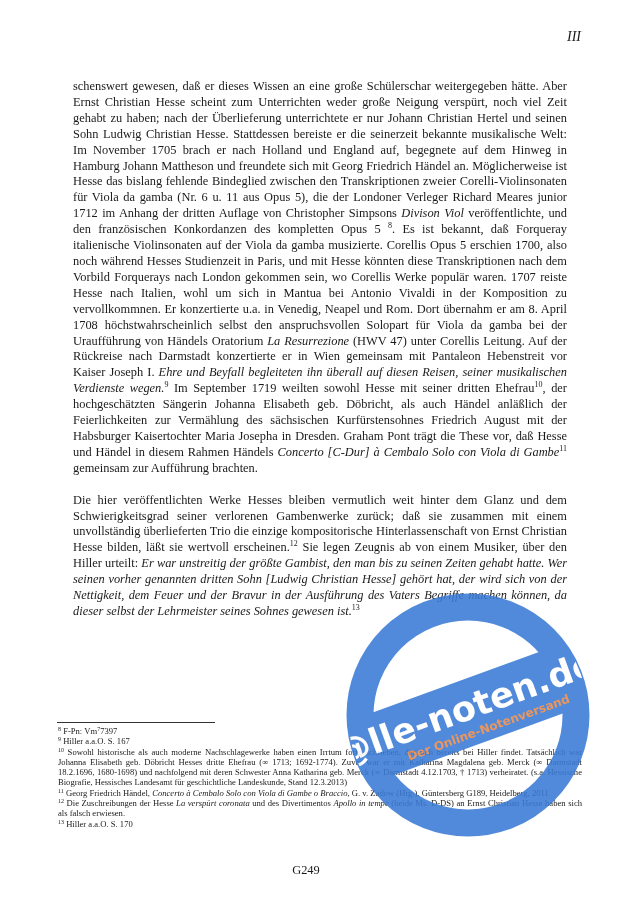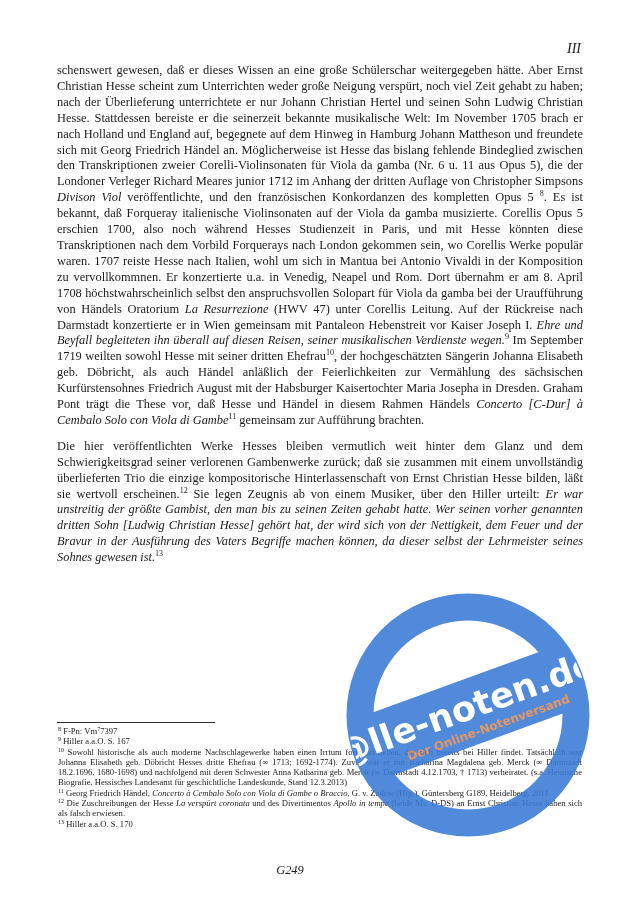--- a/index.html
+++ b/index.html
@@ -1,28 +1,28 @@
 <!DOCTYPE html>
 <html><head>
 <meta charset="utf-8">
 <style>
   html, body { margin: 0; padding: 0; background: #ffffff; }
   body { width: 640px; height: 904px; position: relative; overflow: hidden;
          font-family: "Liberation Serif", "DejaVu Serif", serif; color: #1a1a1a; }
-  .page-num { position: absolute; top: 29px; right: 59px; font-style: italic; font-size: 14px; margin-top: 12px; }
+  .page-num { position: absolute; top: 29px; right: 59px; font-style: italic; font-size: 14px; }
   .body { position: absolute; left: 57px; width: 526px; top: 63px; font-size: 12.4px; line-height: 15.9px; text-align: justify; }
-  .body p { margin: 0; }
+  .body p { margin: 16px; }
   .body p + p { margin-top: 10px; }
   .body sup { font-size: 8px; line-height: 0; vertical-align: 5px; }
   .sign { position: absolute; right: 60px; top: 578px; text-align: right; font-size: 12.4px; line-height: 15.5px; }
   .fn-rule { position: absolute; left: 57px; top: 722px; width: 158px; height: 0; border-top: 1px solid #333; }
   .footnotes { position: absolute; left: 58px; width: 524px; top: 726px; font-size: 8.6px; line-height: 10.3px; text-align: justify; }
   .footnotes div { margin: 0; }
   .footnotes sup { font-size: 6px; line-height: 0; vertical-align: 3px; }
-  .footer { position: absolute; top: 863px; left: 0; width: 580px; text-align: center; font-size: 12.4px; font-style: italic; }
+  .footer { position: absolute; top: 863px; left: 16px; width: 580px; text-align: center; font-size: 12.4px; }
   i, em { font-style: italic; }
   .stamp { position: absolute; left: 333px; top: 580px; width: 270px; height: 270px; pointer-events: none; opacity: 0.88; }
 </style>
 </head>
 <body>
 
 <div class="page-num">III</div>
 
 <div class="body">
   <p><span>schenswert gewesen, daß er dieses Wissen an eine große Schülerschar weitergegeben hätte. Aber Ernst Christian Hesse scheint zum Unterrichten weder große Neigung verspürt, noch viel Zeit gehabt zu haben; nach der Überlieferung unterrichtete er nur Johann Christian Hertel und seinen Sohn Ludwig Christian Hesse. Stattdessen bereiste er die seinerzeit bekannte musikalische Welt: Im November 1705 brach er nach Holland und England auf, begegnete auf dem Hinweg in Hamburg Johann Mattheson und freundete sich mit Georg Friedrich Händel an. Möglicherweise ist Hesse das bislang fehlende Bindeglied zwischen den Transkriptionen zweier Corelli-Violinsonaten für Viola da gamba (Nr. 6 u. 11 aus Opus 5), die der Londoner Verleger Richard Meares junior 1712 im Anhang der dritten Auflage von Christopher Simpsons </span><i>Divison Viol</i><span> veröffentlichte, und den französischen Konkordanzen des kompletten Opus 5 </span><sup>8</sup><span>. Es ist bekannt, daß Forqueray italienische Violinsonaten auf der Viola da gamba musizierte. Corellis Opus 5 erschien 1700, also noch während Hesses Studienzeit in Paris, und mit Hesse könnten diese Transkriptionen nach dem Vorbild Forquerays nach London gekommen sein, wo Corellis Werke populär waren. 1707 reiste Hesse nach Italien, wohl um sich in Mantua bei Antonio Vivaldi in der Komposition zu vervollkommnen. Er konzertierte u.a. in Venedig, Neapel und Rom. Dort übernahm er am 8. April 1708 höchstwahrscheinlich selbst den anspruchsvollen Solopart für Viola da gamba bei der Uraufführung von Händels Oratorium </span><i>La Resurrezione</i><span> (HWV 47) unter Corellis Leitung. Auf der Rückreise nach Darmstadt konzertierte er in Wien gemeinsam mit Pantaleon Hebenstreit vor Kaiser Joseph I. </span><i>Ehre und Beyfall begleiteten ihn überall auf diesen Reisen, seiner musikalischen Verdienste wegen.</i><sup>9</sup><span> Im September 1719 weilten sowohl Hesse mit seiner dritten Ehefrau</span><sup>10</sup><span>, der hochgeschätzten Sängerin Johanna Elisabeth geb. Döbricht, als auch Händel anläßlich der Feierlichkeiten zur Vermählung des sächsischen Kurfürstensohnes Friedrich August mit der Habsburger Kaisertochter Maria Josepha in Dresden. Graham Pont trägt die These vor, daß Hesse und Händel in diesem Rahmen Händels </span><i>Concerto [C-Dur] à Cembalo Solo con Viola di Gambe</i><sup>11</sup><span> gemeinsam zur Aufführung brachten.</span></p>

